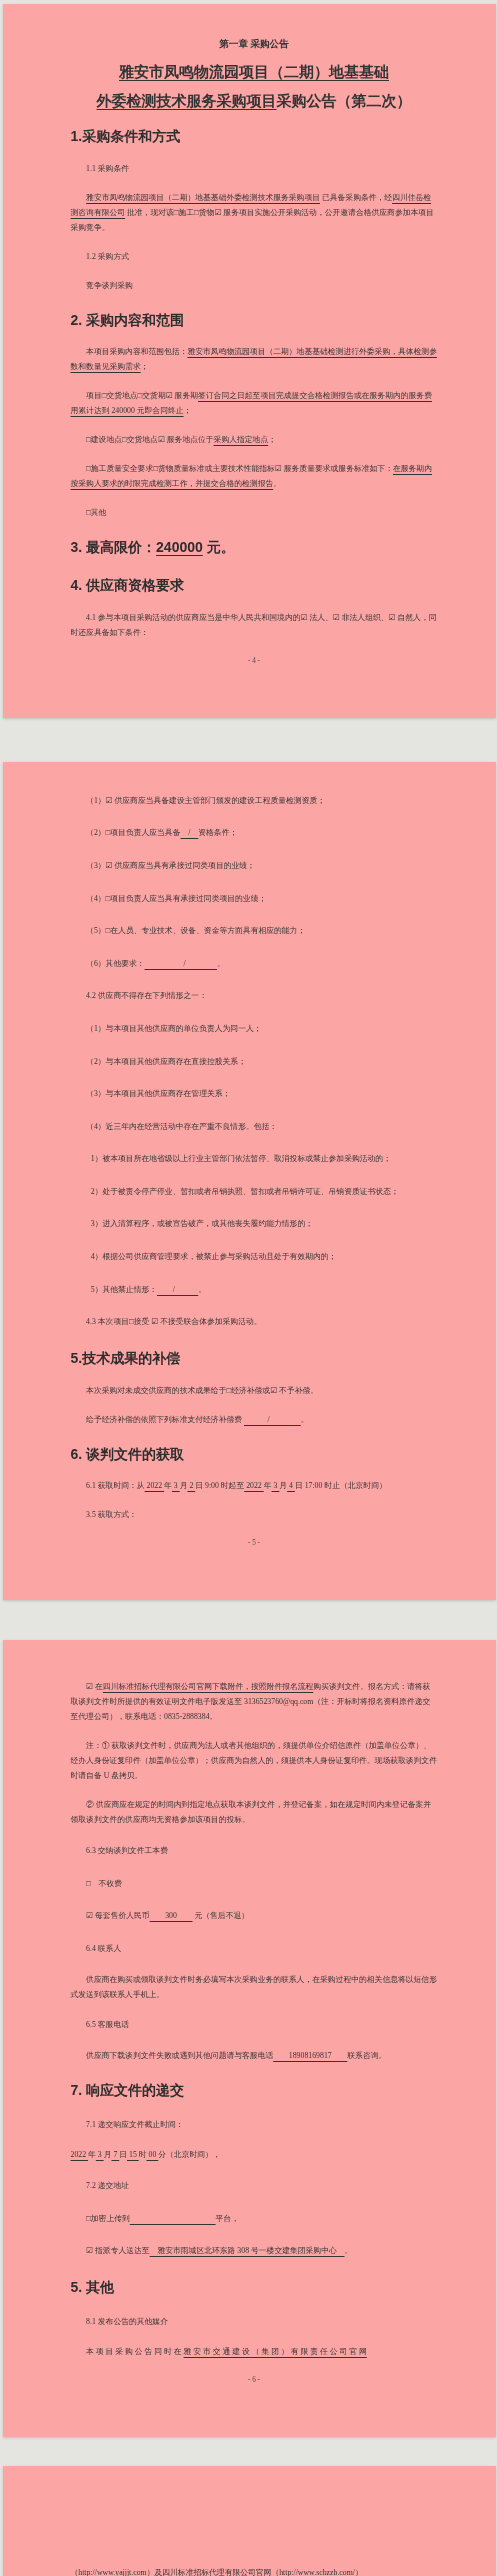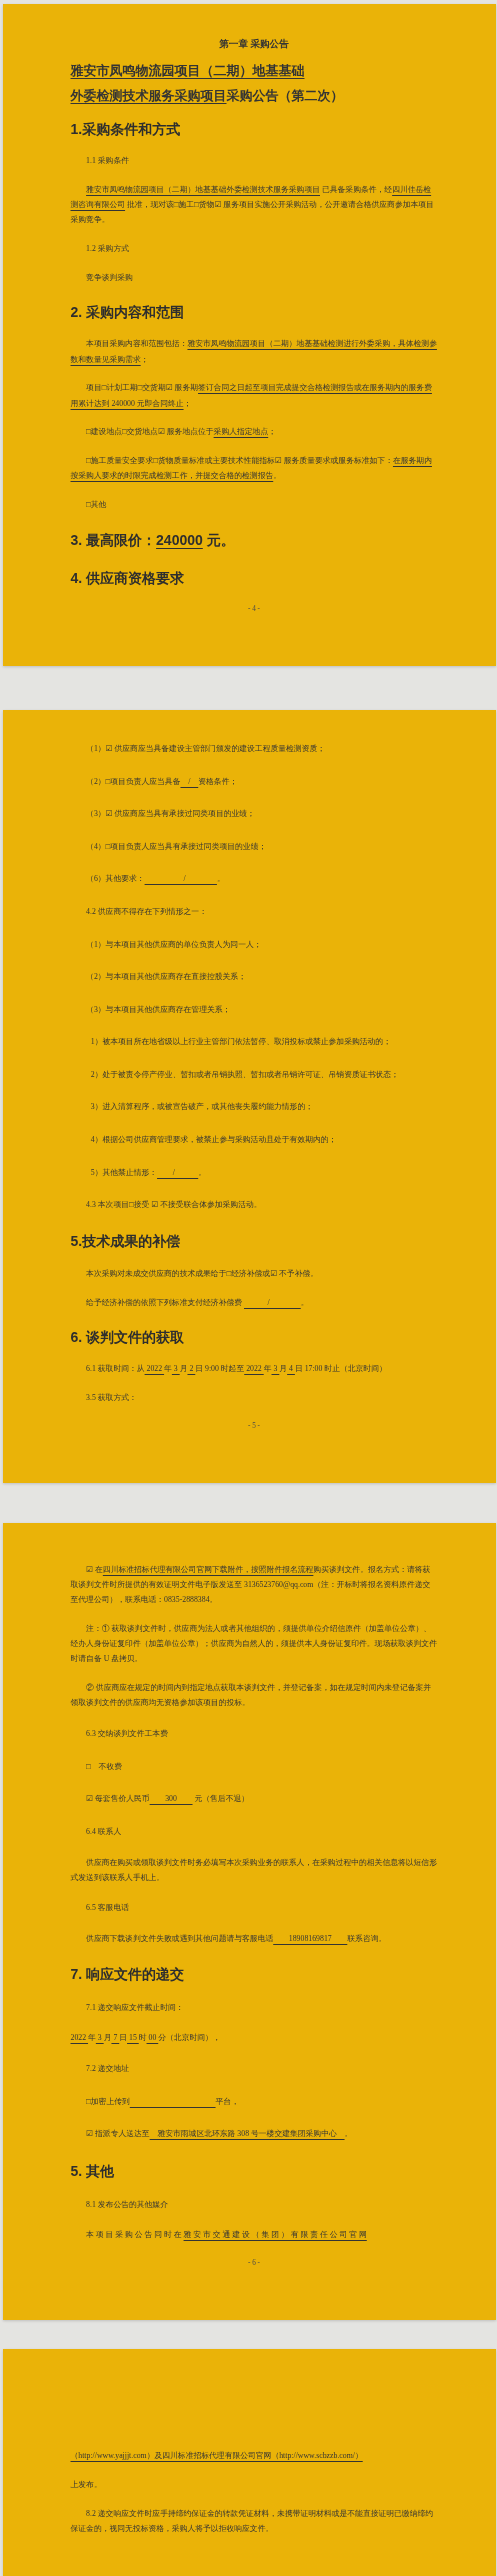--- a/index.html
+++ b/index.html
@@ -1,26 +1,26 @@
 <!DOCTYPE html>
 <html style="font-size:10px"><head>
 <meta charset="utf-8">
 <style>
   html,body{margin:0;padding:0;background:#e4e4e1;}
   body{width:498px;font-family:"Liberation Serif","DejaVu Serif",serif;color:#343434;}
   .top-gap{height:3.7px;}
   .gap1{height:44px;} .gap2{height:40px;} .gap3{height:29px;}
-  .sheet{width:493px;margin:0 auto;background:#eab308;box-shadow:0 0.6px 2.5px rgba(0,0,0,.16);
+  .sheet{width:493px;margin:0 auto;background:#fca5a5;box-shadow:0 0.6px 2.5px rgba(0,0,0,.16);
          display:flex;flex-direction:column;box-sizing:border-box;}
   #page1{min-height:636px;padding:31px 58px 0 68px;}
   #page2{min-height:579px;padding:22.4px 58px 0 68px;}
   #page3{min-height:584px;padding:32px 58px 0 68px;}
   #page4{min-height:647px;padding:92px 58px 0 68px;position:relative;}
   .chapter{text-align:center;font-size:9.6px;font-weight:bold;margin:3.7px 0 6.2px;}
-  .doc-title{font-size:13px;font-weight:bold;line-height:1.95;margin:0;}
+  .doc-title{text-align:center;font-size:15px;font-weight:bold;line-height:1.95;margin:0;}
   .doc-title .u{text-decoration:underline;text-underline-offset:2.5px;}
   h3{font-size:14px;font-weight:bold;margin:12.4px 0 7.5px;font-family:"Liberation Sans","DejaVu Sans",sans-serif;color:#2e2e2e;}
   p{font-size:7.8px;line-height:1.95;margin:6.8px 0;}
   .ind{text-indent:2em;}
   .ind2{text-indent:2.6em;}
   .u{text-decoration:underline;text-underline-offset:2.5px;}
   .sp{margin:8.7px 0;}
   .pageno{margin-top:auto;text-align:center;font-size:7.2px;color:#4a4a4a;padding:10px 0 53px;}
 </style>
 </head>
@@ -34,43 +34,46 @@
   <div class="doc-title"><span class="u">外委检测技术服务采购项目</span><span>采购公告（第二次）</span></div>
 
   <h3>1.采购条件和方式</h3>
   <p class="ind">1.1 采购条件</p>
   <p class="ind"><span class="u">雅安市凤鸣物流园项目（二期）地基基础外委检测技术服务采购项目</span><span> 已具备采购条件，经</span><span class="u">四川佳岳检测咨询有限公司</span><span> 批准，现对该□施工□货物☑ 服务项目实施公开采购活动，公开邀请合格供应商参加本项目采购竞争。</span></p>
   <p class="ind">1.2 采购方式</p>
   <p class="ind">竞争谈判采购</p>
 
   <h3>2. 采购内容和范围</h3>
   <p class="ind"><span>本项目采购内容和范围包括：</span><span class="u">雅安市凤鸣物流园项目（二期）地基基础检测进行外委采购，具体检测参数和数量见采购需求</span><span>；</span></p>
-  <p class="ind"><span>项目□计划工期□交货期☑ 服务期</span><span class="u">签订合同之日起至项目完成提交合格检测报告或在服务期内的服务费用累计达到 240000 元即合同终止</span><span>；</span></p>
+  <p class="ind"><span>项目□交货地点□交货期☑ 服务期</span><span class="u">签订合同之日起至项目完成提交合格检测报告或在服务期内的服务费用累计达到 240000 元即合同终止</span><span>；</span></p>
   <p class="ind"><span>□建设地点□交货地点☑ 服务地点位于</span><span class="u">采购人指定地点</span><span>；</span></p>
   <p class="ind"><span>□施工质量安全要求□货物质量标准或主要技术性能指标☑ 服务质量要求或服务标准如下：</span><span class="u">在服务期内按采购人要求的时限完成检测工作，并提交合格的检测报告</span><span>。</span></p>
   <p class="ind">□其他</p>
 
   <h3><span>3. 最高限价：</span><span class="u">240000</span><span> 元。</span></h3>
   <h3>4. 供应商资格要求</h3>
+  <p class="ind">4.1 参与本项目采购活动的供应商应当是中华人民共和国境内的☑ 法人、☑ 非法人组织、☑ 自然人，同时还应具备如下条件：</p>
 
   <div class="pageno">- 4 -</div>
 </div>
 
 <div class="gap1"></div>
 
 <div class="sheet" id="page2">
   <p class="ind sp">（1）☑ 供应商应当具备建设主管部门颁发的建设工程质量检测资质；</p>
   <p class="ind sp"><span>（2）□项目负责人应当具备</span><span class="u">　/　</span><span>资格条件；</span></p>
   <p class="ind sp">（3）☑ 供应商应当具有承接过同类项目的业绩；</p>
   <p class="ind sp">（4）□项目负责人应当具有承接过同类项目的业绩；</p>
+  <p class="ind sp">（5）□在人员、专业技术、设备、资金等方面具有相应的能力；</p>
   <p class="ind sp"><span>（6）其他要求：</span><span class="u">　　　　　/　　　　</span><span>。</span></p>
   <p class="ind sp">4.2 供应商不得存在下列情形之一：</p>
   <p class="ind sp">（1）与本项目其他供应商的单位负责人为同一人；</p>
   <p class="ind sp">（2）与本项目其他供应商存在直接控股关系；</p>
   <p class="ind sp">（3）与本项目其他供应商存在管理关系；</p>
+  <p class="ind sp">（4）近三年内在经营活动中存在严重不良情形。包括：</p>
   <p class="ind2 sp">1）被本项目所在地省级以上行业主管部门依法暂停、取消投标或禁止参加采购活动的；</p>
   <p class="ind2 sp">2）处于被责令停产停业、暂扣或者吊销执照、暂扣或者吊销许可证、吊销资质证书状态；</p>
   <p class="ind2 sp">3）进入清算程序，或被宣告破产，或其他丧失履约能力情形的；</p>
   <p class="ind2 sp">4）根据公司供应商管理要求，被禁止参与采购活动且处于有效期内的；</p>
   <p class="ind2 sp"><span>5）其他禁止情形：</span><span class="u">　　/　　　</span><span>。</span></p>
   <p class="ind sp">4.3 本次项目□接受 ☑ 不接受联合体参加采购活动。</p>
 
   <h3>5.技术成果的补偿</h3>
   <p class="ind">本次采购对未成交供应商的技术成果给于□经济补偿或☑ 不予补偿。</p>
   <p class="ind"><span>给予经济补偿的依照下列标准支付经济补偿费 </span><span class="u">　　　/　　　　</span><span>。</span></p>

